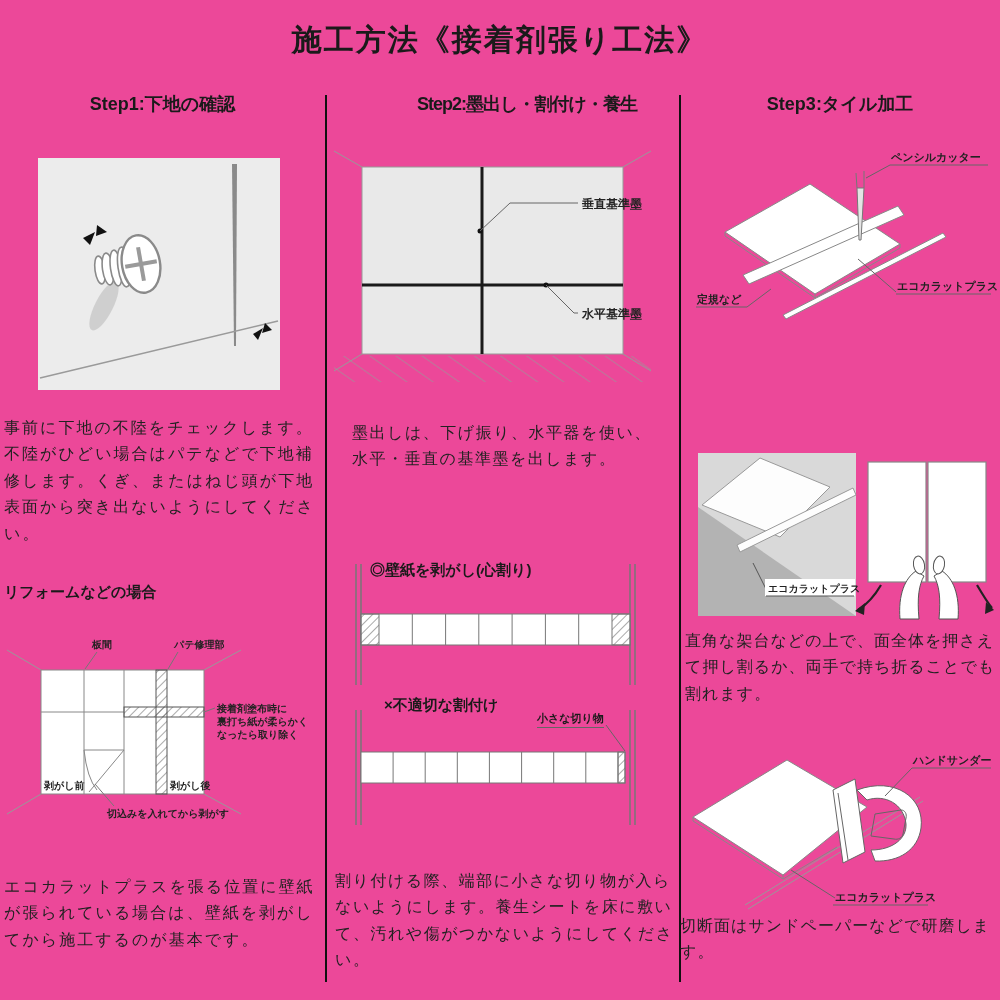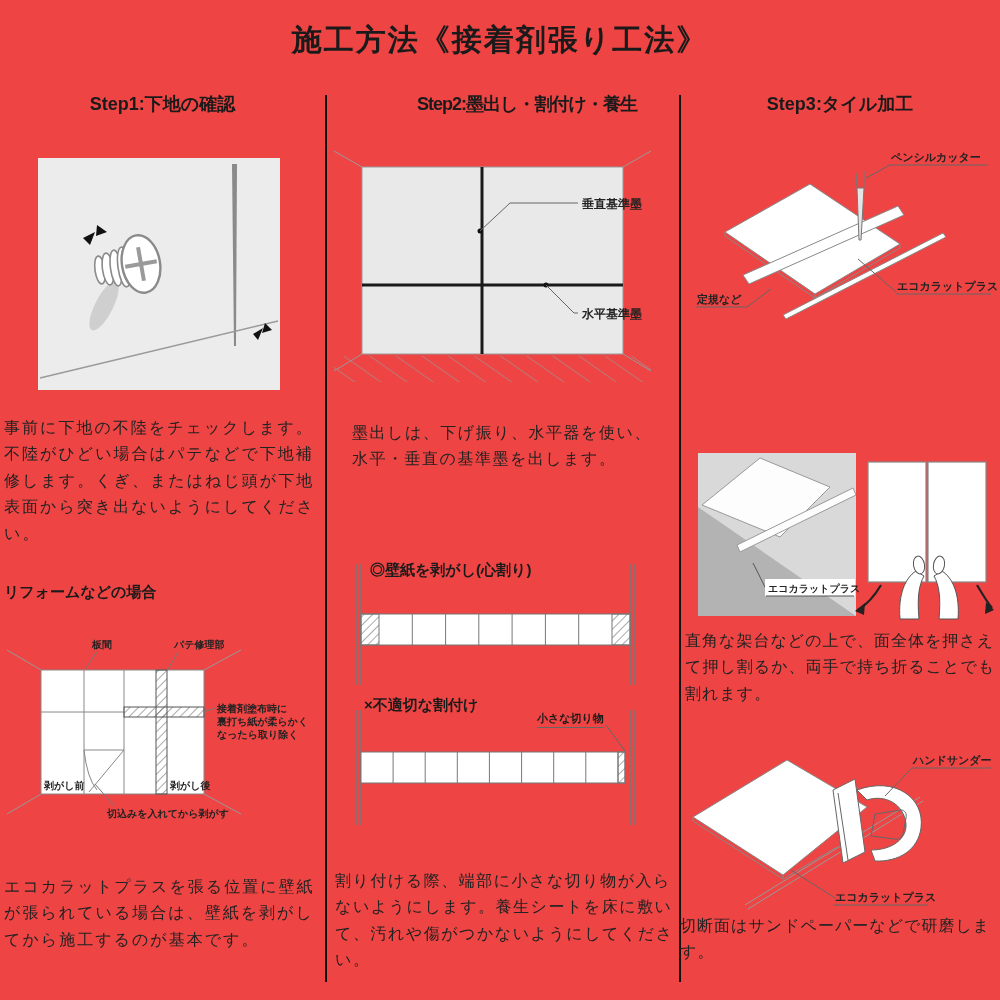--- a/index.html
+++ b/index.html
@@ -1,18 +1,18 @@
 <!DOCTYPE html>
 <html><head>
 <meta charset="utf-8">
 <style>
   * { margin:0; padding:0; box-sizing:border-box; }
   html,body { background:#fff; }
   body { font-family:"Liberation Sans",sans-serif; color:#1a1a1a; }
-  .page { position:relative; width:1000px; height:1000px; background:#ef4444; overflow:hidden; }
+  .page { position:relative; width:1000px; height:1000px; background:#ec4899; overflow:hidden; }
   .title { position:absolute; top:20px; left:0; width:1000px; text-align:center;
            font-size:30px; font-weight:bold; letter-spacing:2px; }
   .divider { position:absolute; top:95px; height:887px; width:2px; background:#111; }
   .d1 { left:325px; } .d2 { left:679px; }
   .col-heading { position:absolute; top:92px; font-size:18px; font-weight:bold; text-align:center; white-space:nowrap; }
   .h1 { left:0; width:325px; }
   .h2 { left:327px; width:352px; letter-spacing:-1px;padding-left:48px; }
   .h3 { left:680px; width:320px; }
   .para { position:absolute; font-size:16px; line-height:1.65; white-space:pre-line; color:#222; }
   .p-c1 { letter-spacing:2px; }
@@ -174,21 +174,21 @@
       <rect x="264" y="52" width="18" height="31" fill="url(#hatchD)"></rect>
       <line x1="64.3" y1="52" x2="64.3" y2="83"></line>
       <line x1="97.6" y1="52" x2="97.6" y2="83"></line>
       <line x1="130.8" y1="52" x2="130.8" y2="83"></line>
       <line x1="164.1" y1="52" x2="164.1" y2="83"></line>
       <line x1="197.4" y1="52" x2="197.4" y2="83"></line>
       <line x1="230.7" y1="52" x2="230.7" y2="83"></line>
     </g>
   </svg>
 
-  <div class="sub-label" style="left:364px; top:696px;">×不適切な割付け</div>
+  <div class="sub-label" style="left:384px; top:696px;">×不適切な割付け</div>
   <div class="mini-label underline" style="left:537px; top:711px;">小さな切り物</div>
 
   <svg style="left:348px; top:705px;" width="295" height="125" viewBox="0 0 295 125">
     <defs>
       <pattern id="hatchE" width="6" height="6" patternUnits="userSpaceOnUse" patternTransform="rotate(45)">
         <line x1="0" y1="0" x2="0" y2="6" stroke="#555" stroke-width="1"></line>
       </pattern>
     </defs>
     <g stroke="#777" stroke-width="1.5">
       <line x1="8" y1="5" x2="8" y2="120"></line>

